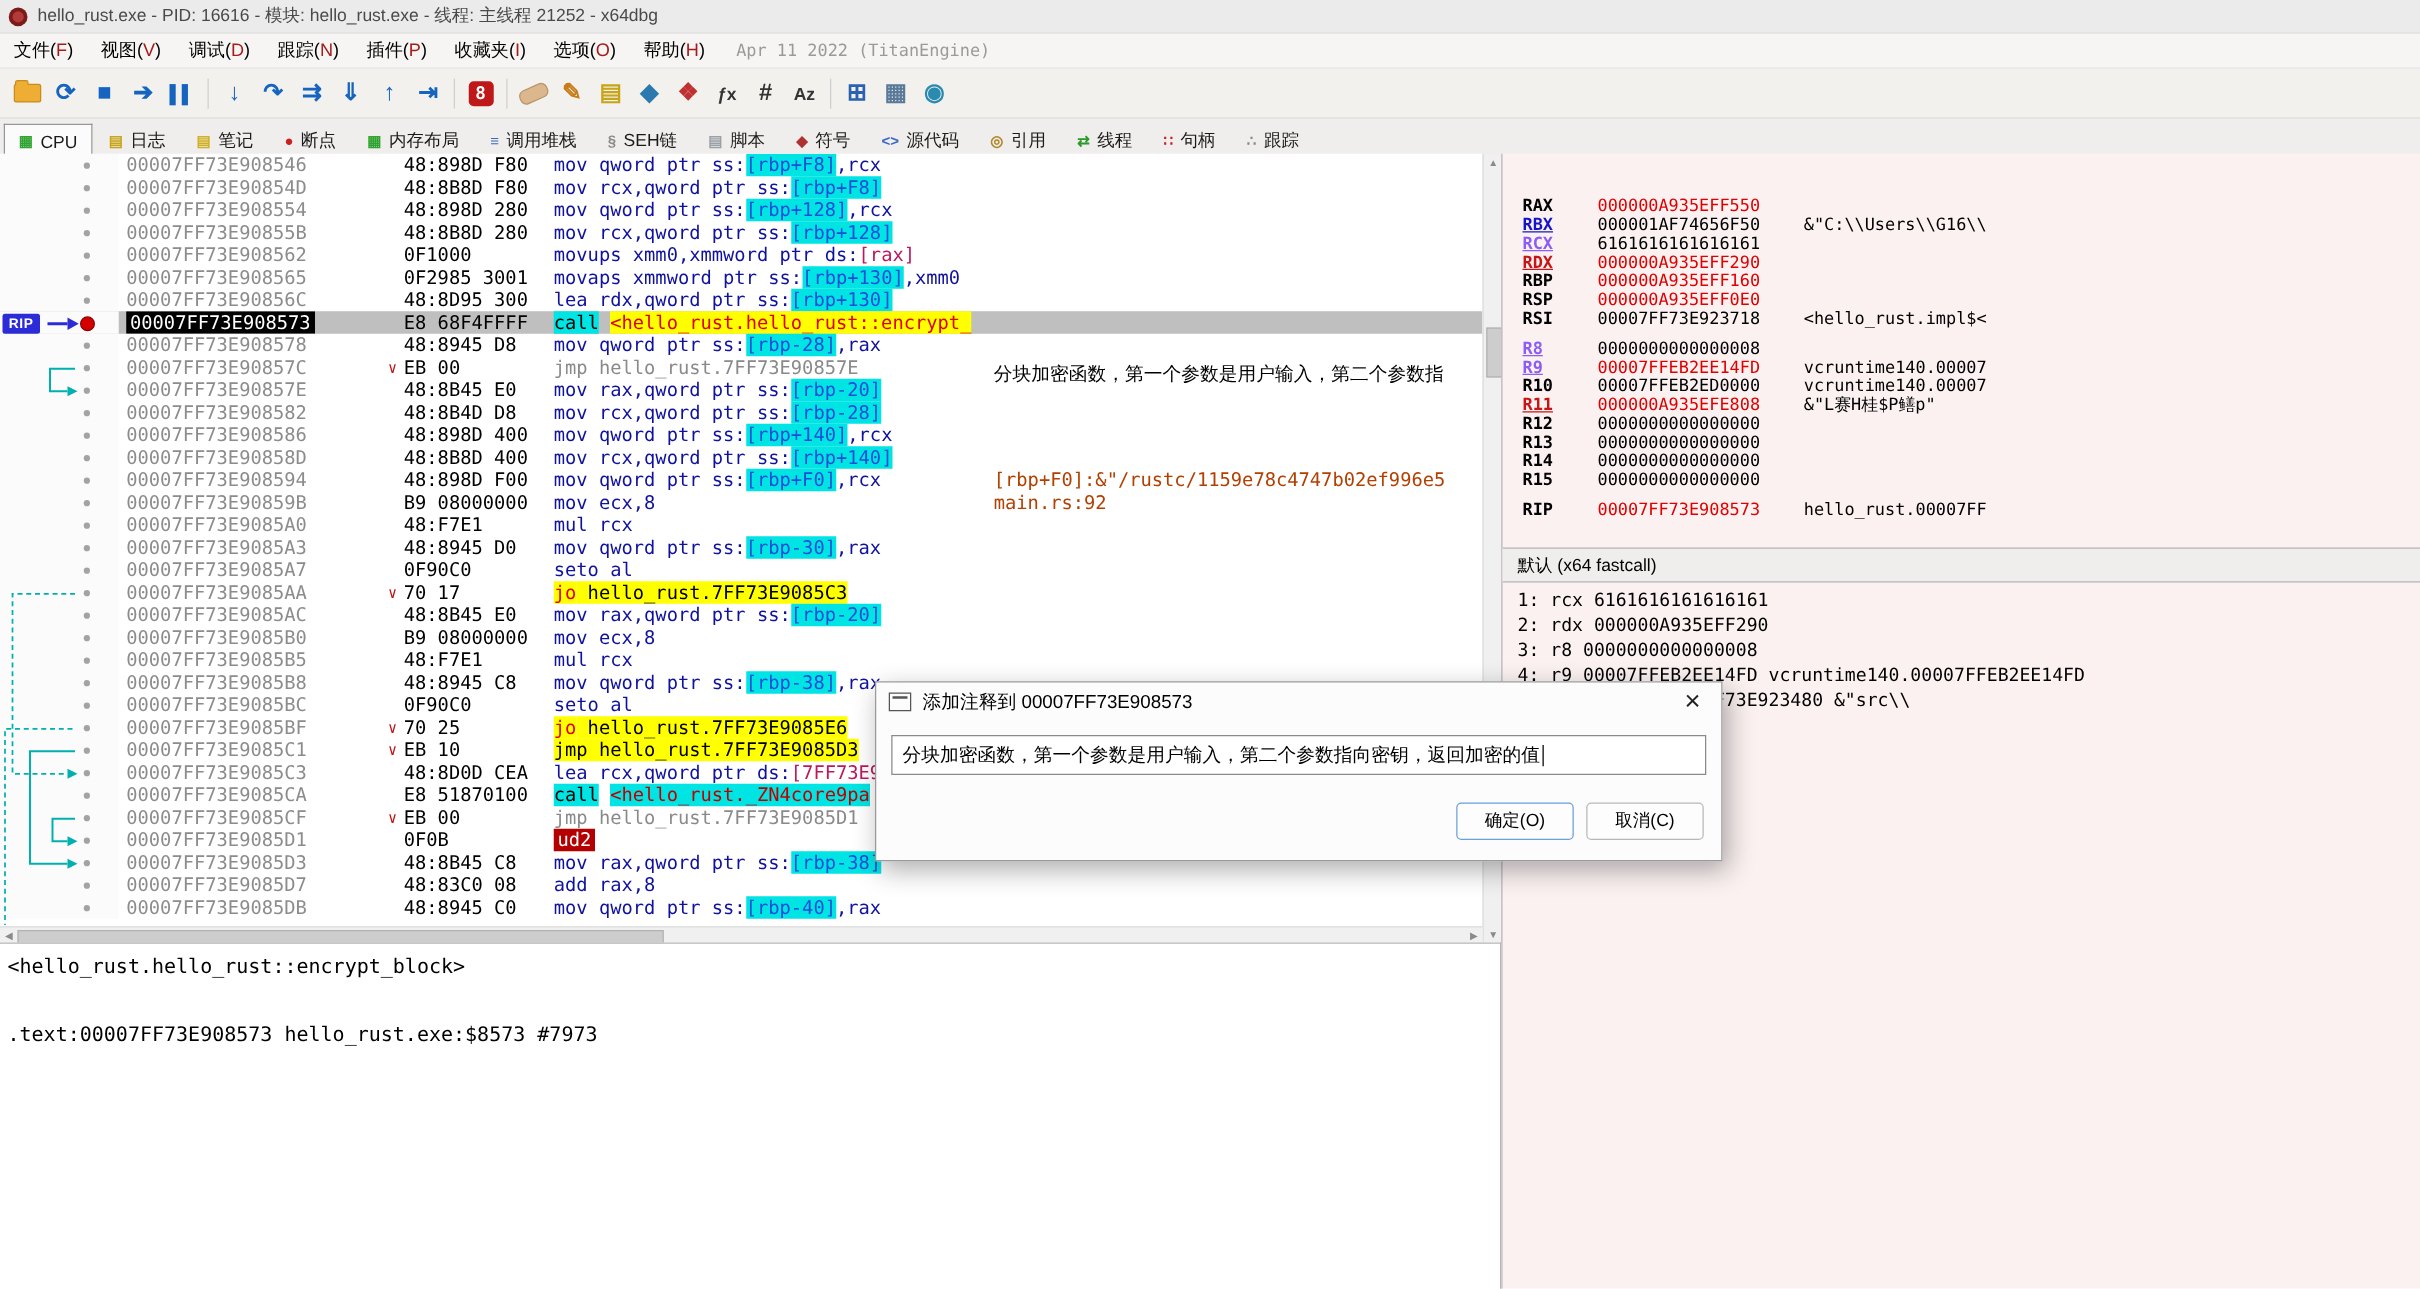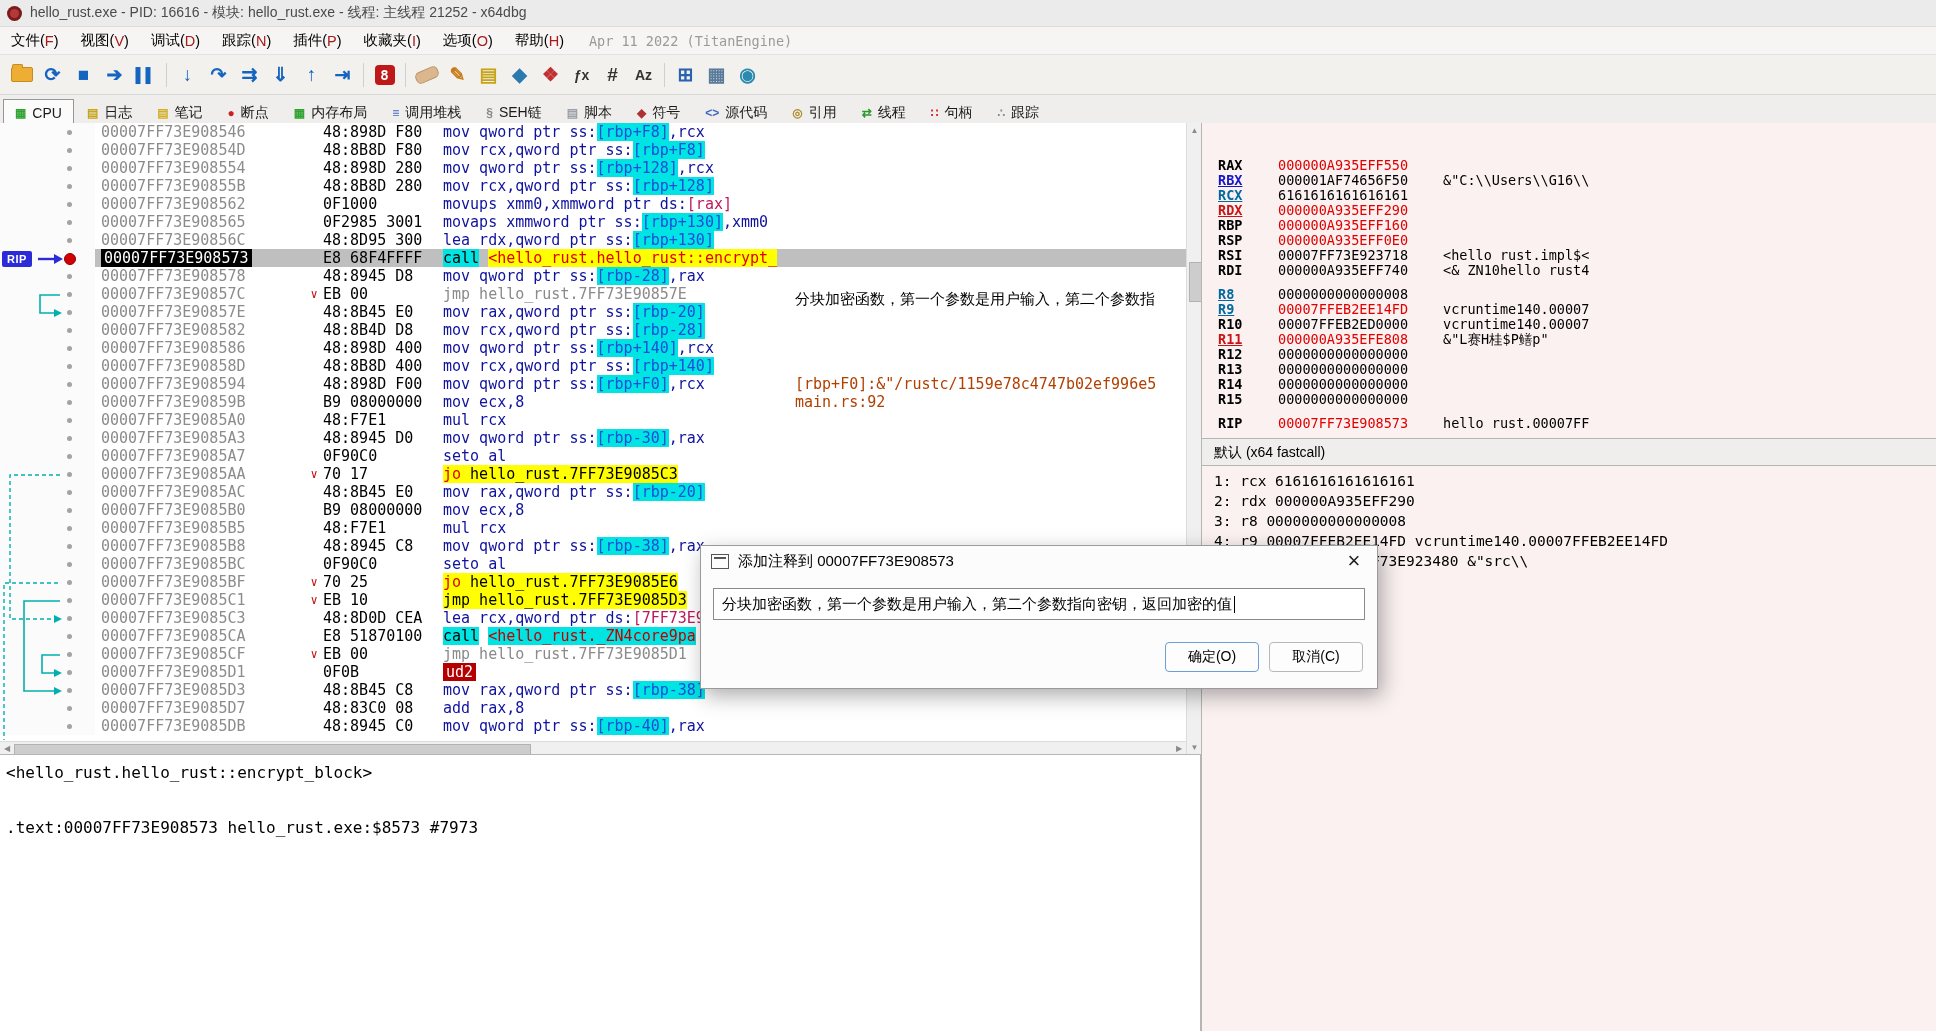--- a/index.html
+++ b/index.html
@@ -78,21 +78,21 @@
   .bline1{padding:8px 10px 0 6px;white-space:pre;}
   .bline2{padding:36px 10px 0 6px;white-space:pre;}
 
   
   .rightpanel{position:absolute;left:1201px;top:123px;width:735px;height:908px;background:#fbf1f1;border-left:1px solid #b5b5b5;}
   .regs{position:absolute;left:0;top:35px;right:0;font-family:"DejaVu Sans Mono",monospace;font-size:13.5px;}
   .reg{display:flex;height:15px;line-height:15px;padding-left:16px;white-space:pre;}
   .reg.gap{margin-top:9px;}
   .rn{width:60px;font-weight:bold;flex:0 0 auto;}
   .rn.blue{color:#1414c8;text-decoration:underline;}
-  .rn.green{color:#0369a1;text-decoration:underline;}
+  .rn.green{color:#8b5cf6;text-decoration:underline;}
   .rn.red{color:#c81414;text-decoration:underline;}
   .rv{width:165px;flex:0 0 auto;}
   .rv.red{color:#e00000;}
   .rc{overflow:hidden;white-space:pre;}
   .argshdr{position:absolute;left:0;top:315px;right:0;height:26px;line-height:26px;background:#efeeec;
            border-top:1px solid #b5b5b5;border-bottom:1px solid #b5b5b5;padding-left:12px;font-size:14px;}
   .argrows{position:absolute;left:0;top:348px;right:0;font-family:"DejaVu Sans Mono",monospace;font-size:14.5px;}
   .arow{height:20px;line-height:20px;padding-left:12px;white-space:pre;overflow:hidden;}
 
   
@@ -340,21 +340,20 @@
 
   <div class="rightpanel">
     <div class="regs" id="regs">
         <div class="reg"><span class="rn">RAX</span><span class="rv red">000000A935EFF550</span></div>
         <div class="reg"><span class="rn blue">RBX</span><span class="rv">000001AF74656F50</span><span class="rc">&amp;"C:\\Users\\G16\\</span></div>
         <div class="reg"><span class="rn green">RCX</span><span class="rv">6161616161616161</span></div>
         <div class="reg"><span class="rn red">RDX</span><span class="rv red">000000A935EFF290</span></div>
         <div class="reg"><span class="rn">RBP</span><span class="rv red">000000A935EFF160</span></div>
         <div class="reg"><span class="rn">RSP</span><span class="rv red">000000A935EFF0E0</span></div>
         <div class="reg"><span class="rn">RSI</span><span class="rv">00007FF73E923718</span><span class="rc">&lt;hello_rust.impl$&lt;</span></div>
-        <div class="reg"><span class="rn">RDI</span><span class="rv">000000A935EFF740</span><span class="rc">&lt;&amp;_ZN10hello_rust4</span></div>
         <div class="reg gap"><span class="rn green">R8</span><span class="rv">0000000000000008</span></div>
         <div class="reg"><span class="rn green">R9</span><span class="rv red">00007FFEB2EE14FD</span><span class="rc">vcruntime140.00007</span></div>
         <div class="reg"><span class="rn">R10</span><span class="rv">00007FFEB2ED0000</span><span class="rc">vcruntime140.00007</span></div>
         <div class="reg"><span class="rn red">R11</span><span class="rv red">000000A935EFE808</span><span class="rc">&amp;"L赛H桂$P鳝p"</span></div>
         <div class="reg"><span class="rn">R12</span><span class="rv">0000000000000000</span></div>
         <div class="reg"><span class="rn">R13</span><span class="rv">0000000000000000</span></div>
         <div class="reg"><span class="rn">R14</span><span class="rv">0000000000000000</span></div>
         <div class="reg"><span class="rn">R15</span><span class="rv">0000000000000000</span></div>
         <div class="reg gap"><span class="rn">RIP</span><span class="rv red">00007FF73E908573</span><span class="rc">hello_rust.00007FF</span></div>
       </div>

